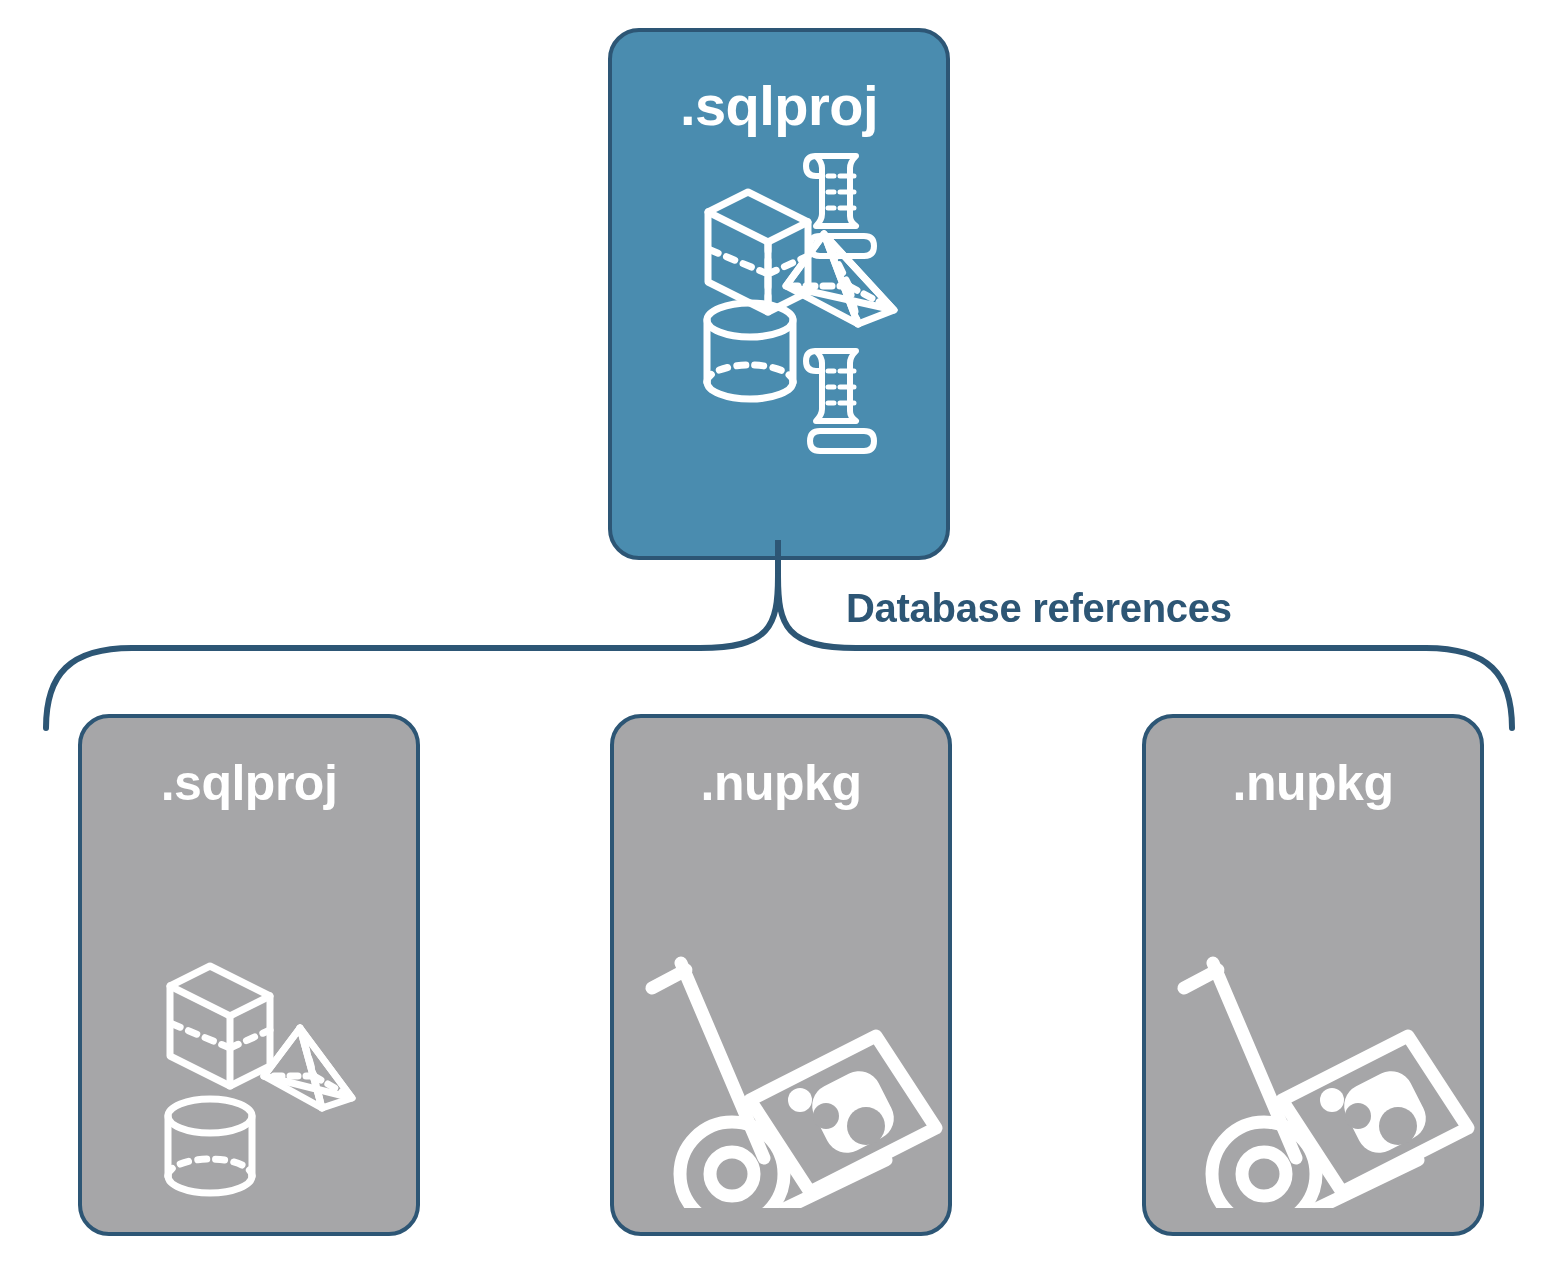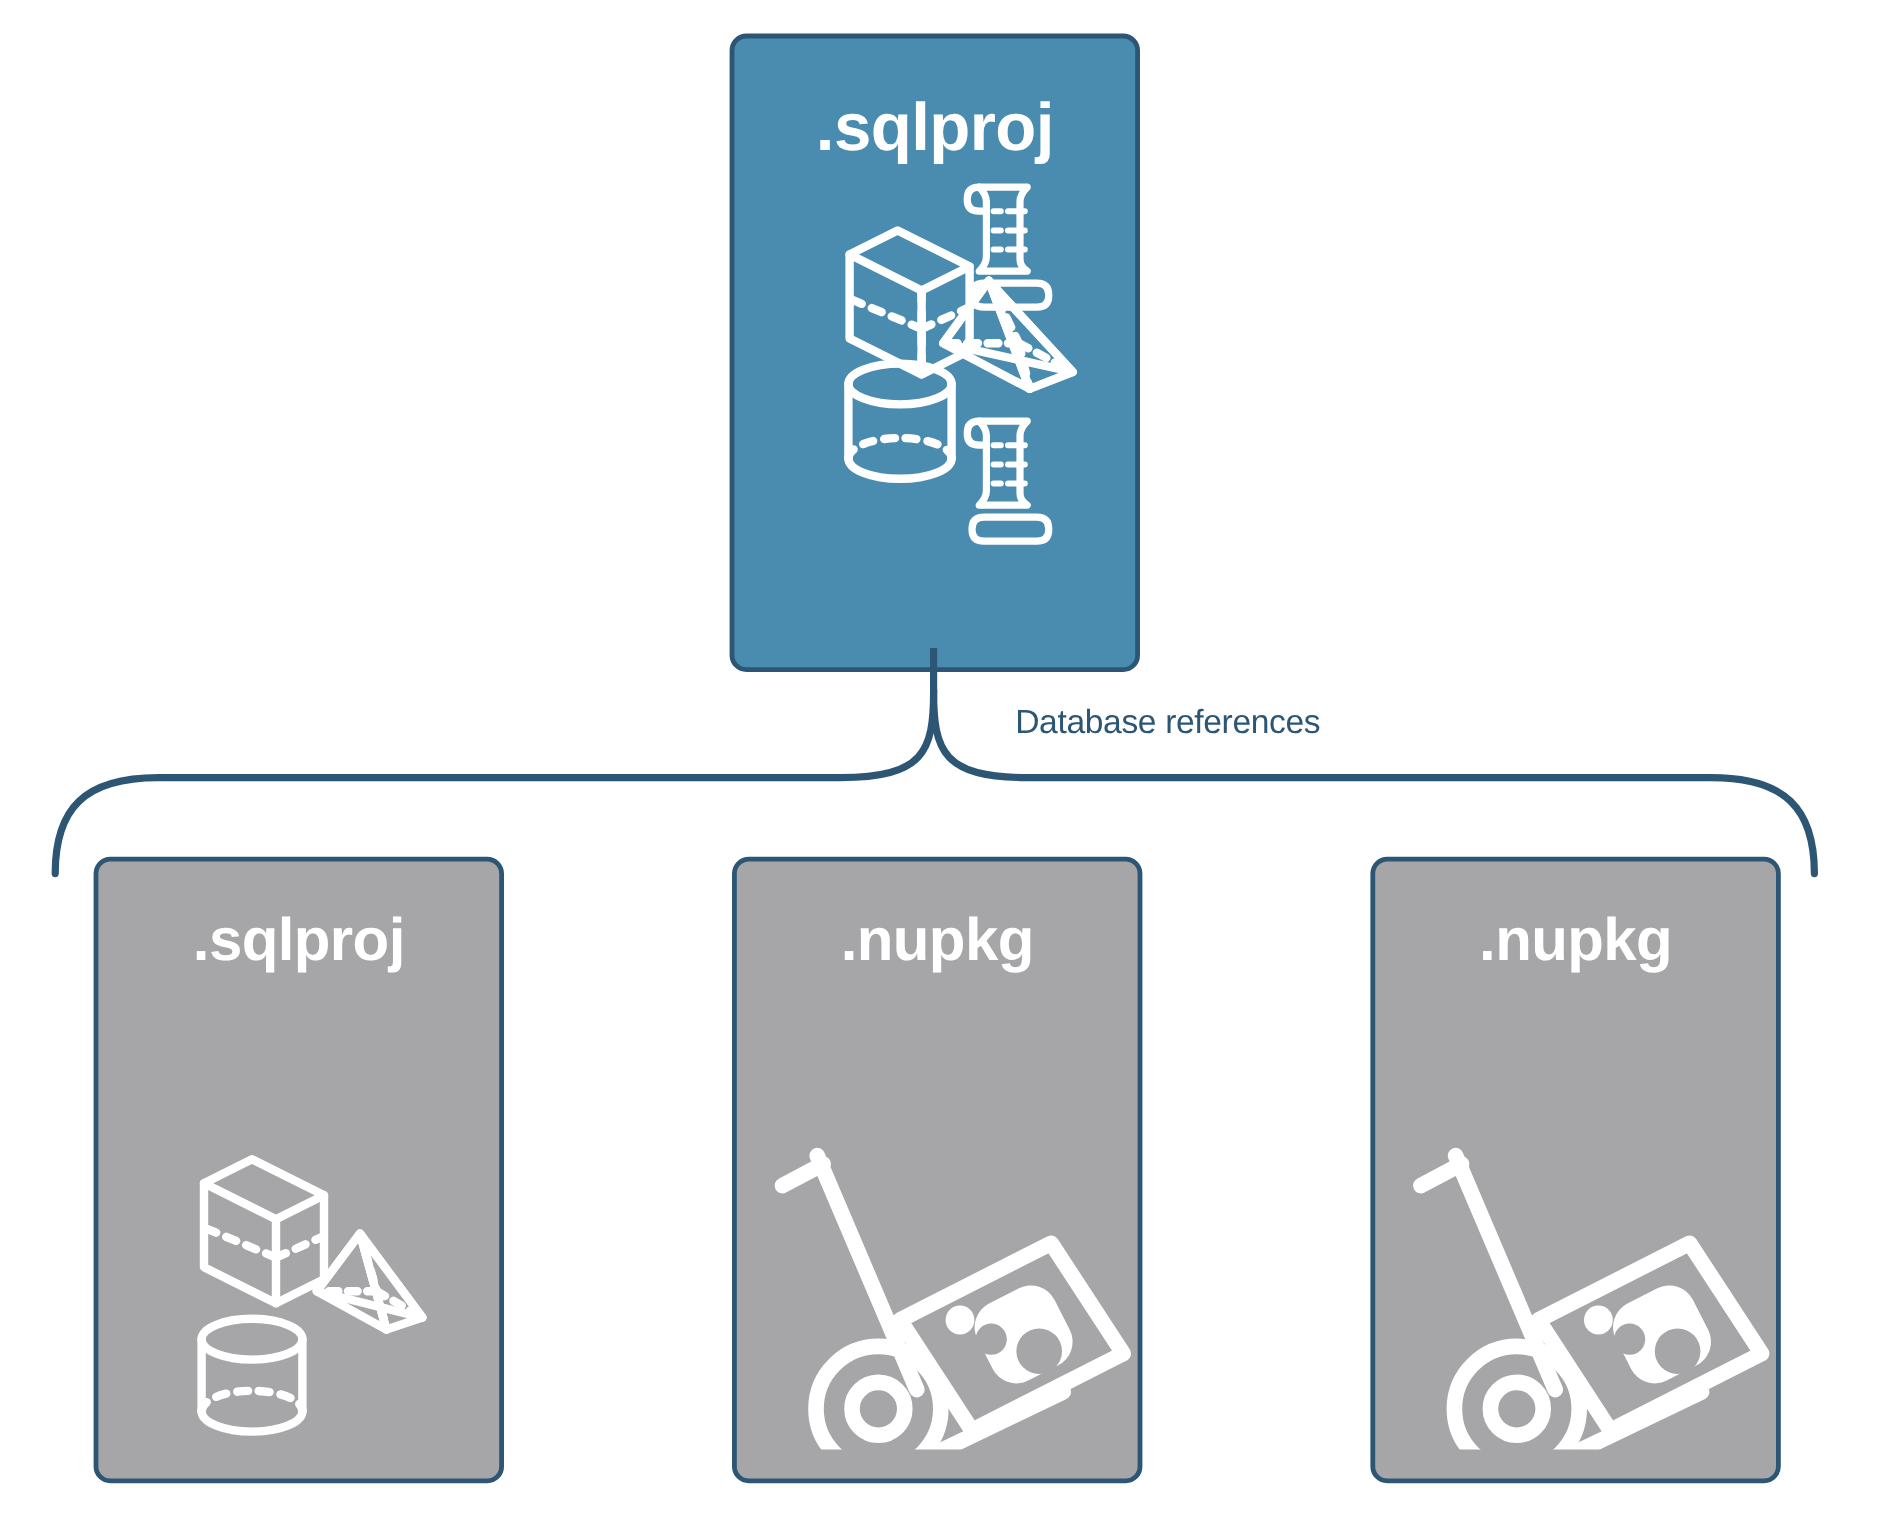--- a/index.html
+++ b/index.html
@@ -17,21 +17,21 @@
     position: relative;
     width: 1566px;
     height: 1274px;
   }
 
   
   .card {
     position: absolute;
     box-sizing: border-box;
     border: 4px solid #2d5675;
-    border-radius: 14px;
+    border-radius: 31px;
     display: flex;
     flex-direction: column;
     align-items: center;
   }
   .card.blue  { background: #4a8caf; }
   .card.gray  { background: #a6a6a8; }
 
   .card-title {
     color: #ffffff;
     font-weight: bold;
@@ -61,22 +61,22 @@
     left: 0;
     top: 540px;
     width: 1566px;
     height: 220px;
     pointer-events: none;
   }
   #brace-label {
     position: absolute;
     left: 846px;
     top: 586px;
-    font-size: 28px;
-    font-weight: normal;
+    font-size: 40px;
+    font-weight: bold;
     color: #2d5675;
     white-space: nowrap;
     letter-spacing: -0.3px;
     user-select: none;
   }
 </style>
 </head>
 <body>
 
 <div id="stage">

